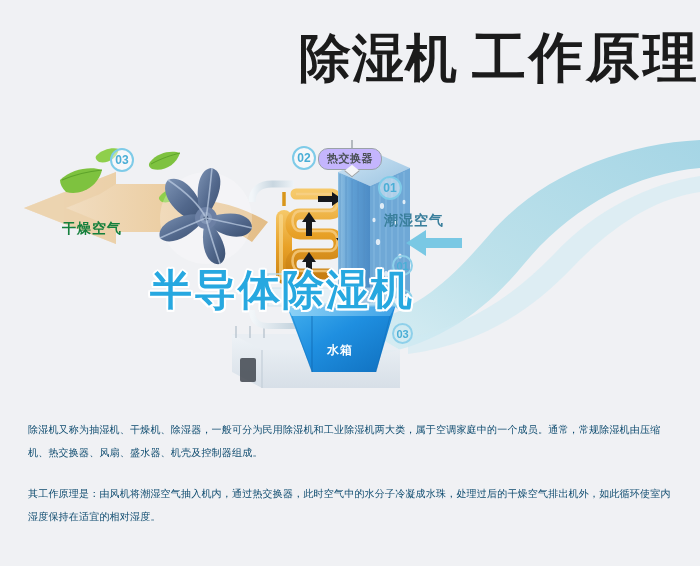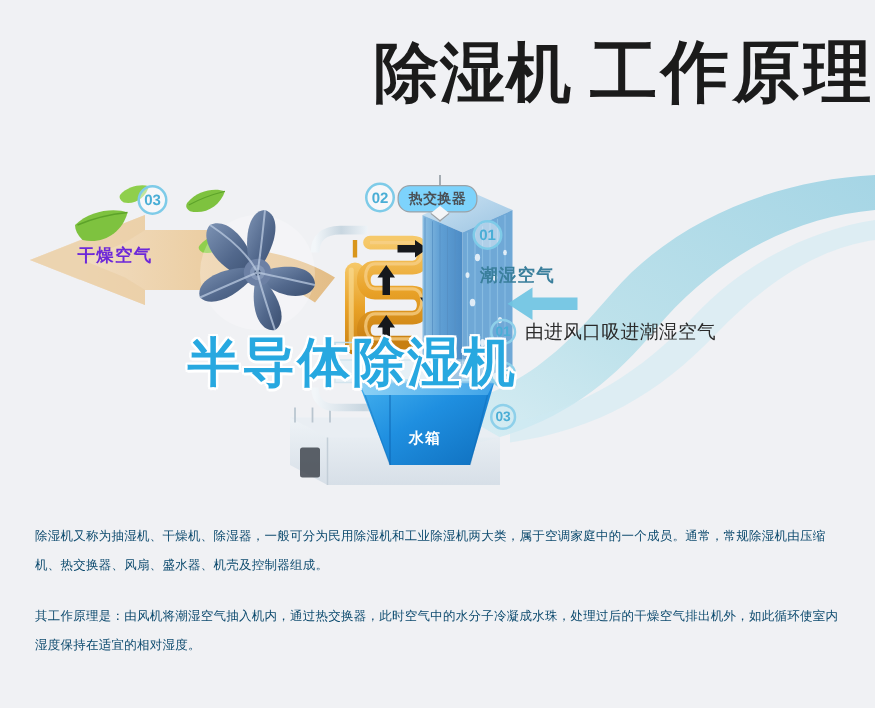--- a/index.html
+++ b/index.html
@@ -57,22 +57,22 @@
   
   .diag-label {
     position: absolute;
     font-size: 13px;
     font-weight: 700;
     white-space: nowrap;
     letter-spacing: 1px;
   }
   #label-dry {
     left: 62px;
-    top: 86px;
-    color: #6d28d9;
+    top: 110px;
+    color: #15803d;
     font-size: 14px;
   }
   #label-humid {
     left: 384px;
     top: 102px;
     color: #3a7f9c;
     font-size: 14px;
   }
   #label-tank {
     left: 327px;
@@ -82,21 +82,21 @@
   }
 
   
   #callout-hx {
     position: absolute;
     left: 318px;
     top: 38px;
     padding: 2px 8px 3px 8px;
     border: 1.6px solid #9aa2a8;
     border-radius: 10px;
-    background: #7dd3fc;
+    background: #c4b5fd;
     color: #4a5056;
     font-size: 11px;
     font-weight: 700;
     letter-spacing: 0.5px;
     white-space: nowrap;
   }
   #callout-hx::after {
     content: "";
     position: absolute;
     left: 28px;
@@ -396,21 +396,20 @@
   <div id="callout-hx">热交换器</div>
 
   <div class="marker" id="marker-01">01</div>
   <div class="marker" id="marker-02">02</div>
   <div class="marker" id="marker-03">03</div>
 </div>
 
 <div id="steps">
   <div class="step-row">
     <div class="step-badge">01</div>
-    <div class="step-text">由进风口吸进潮湿空气</div>
   </div>
   <div class="step-row">
     <div class="step-badge">02</div>
   </div>
   <div class="step-row">
     <div class="step-badge">03</div>
   </div>
 </div>
 
 <div id="watermark">半导体除湿机</div>

